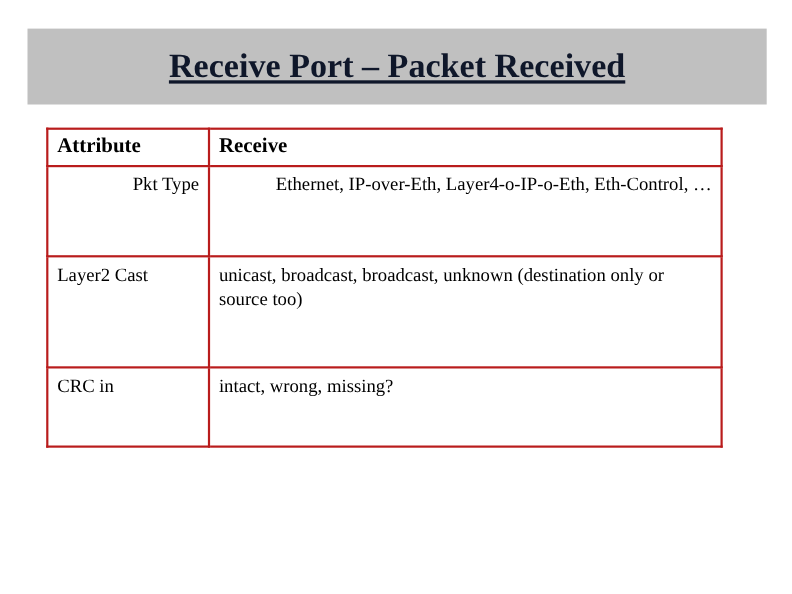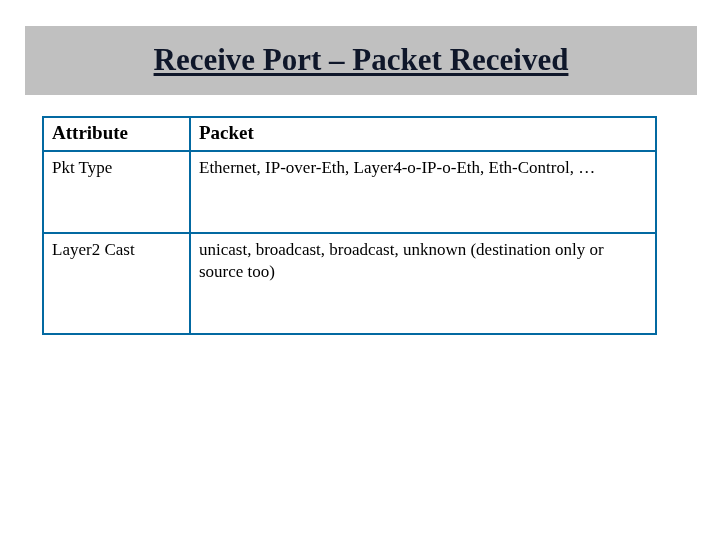--- a/index.html
+++ b/index.html
@@ -47,61 +47,65 @@
     top: 116px;
     width: 613px;
     border-collapse: collapse;
     table-layout: fixed;
     background: #ffffff;
   }
   .attr-table col.col-attr { width: 147px; }
   .attr-table col.col-val  { width: 466px; }
 
   .attr-table td {
-    border: 2px solid #0369a1;
+    border: 2px solid #b91c1c;
     padding: 5px 8px 22px 8px;
     vertical-align: top;
     font-family: "Liberation Serif", "DejaVu Serif", serif;
     font-size: 17px;
     line-height: 1.32;
     color: #000000;
   }
   .attr-table thead td {
     font-weight: bold;
     font-size: 19px;
     padding-top: 4px;
     padding-bottom: 5px;
     line-height: 1.2;
   }
-  .row-pkt-type td     { height: 53px; }
+  .row-pkt-type td     { height: 53px; text-align: right; }
   .row-pkt-length td   { height: 76px; }
   .row-layer2-cast td  { height: 72px; margin-left: 24px; }
   .row-crc-in td       { height: 43px; }
 </style>
 </head>
 <body>
 
 <div class="title-banner">
   <span class="title-text">Receive Port – Packet Received</span>
 </div>
 
 <table class="attr-table">
   <colgroup>
     <col class="col-attr">
     <col class="col-val">
   </colgroup>
   <thead>
     <tr>
       <td>Attribute</td>
-      <td>Packet</td>
+      <td>Receive</td>
     </tr>
   </thead>
   <tbody>
     <tr class="row-pkt-type">
       <td>Pkt Type</td>
       <td>Ethernet, IP-over-Eth, Layer4-o-IP-o-Eth, Eth-Control, …</td>
     </tr>
     <tr class="row-layer2-cast">
       <td>Layer2 Cast</td>
       <td>unicast, broadcast, broadcast, unknown (destination only or source too)</td>
     </tr>
+    <tr class="row-crc-in">
+      <td>CRC in</td>
+      <td>intact, wrong, missing?</td>
+    </tr>
   </tbody>
 </table>
 
 </body></html>

